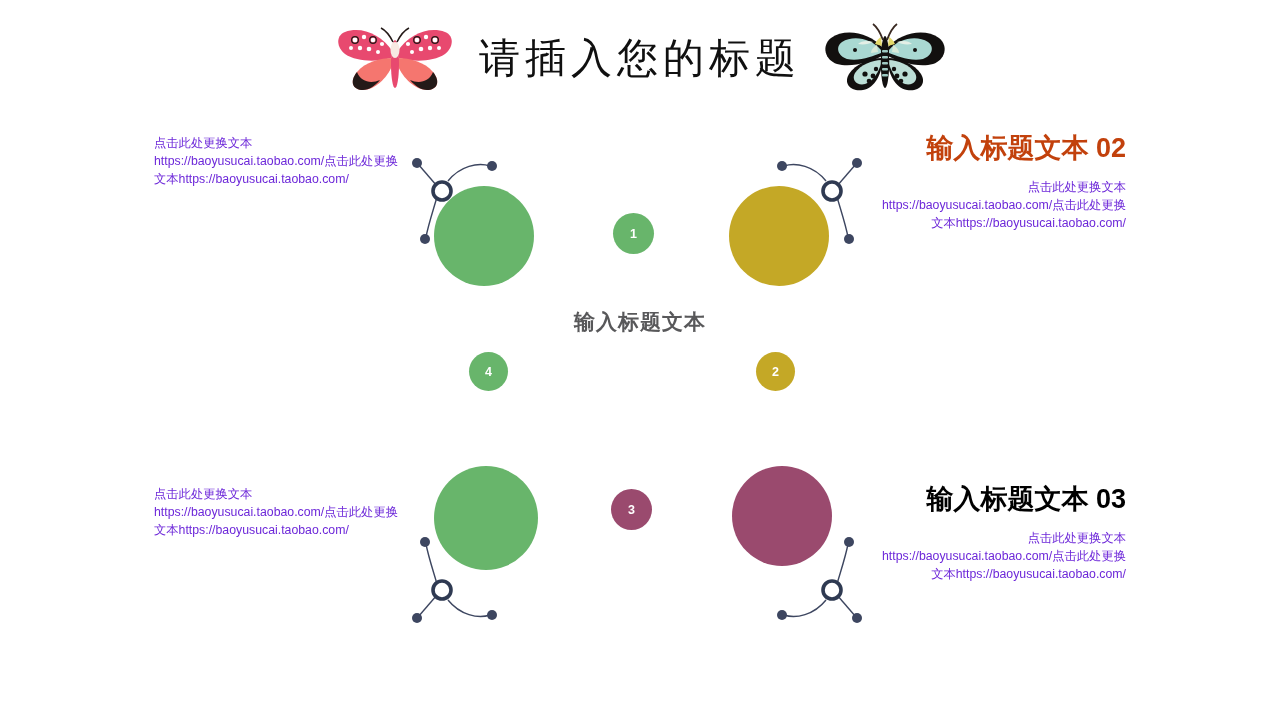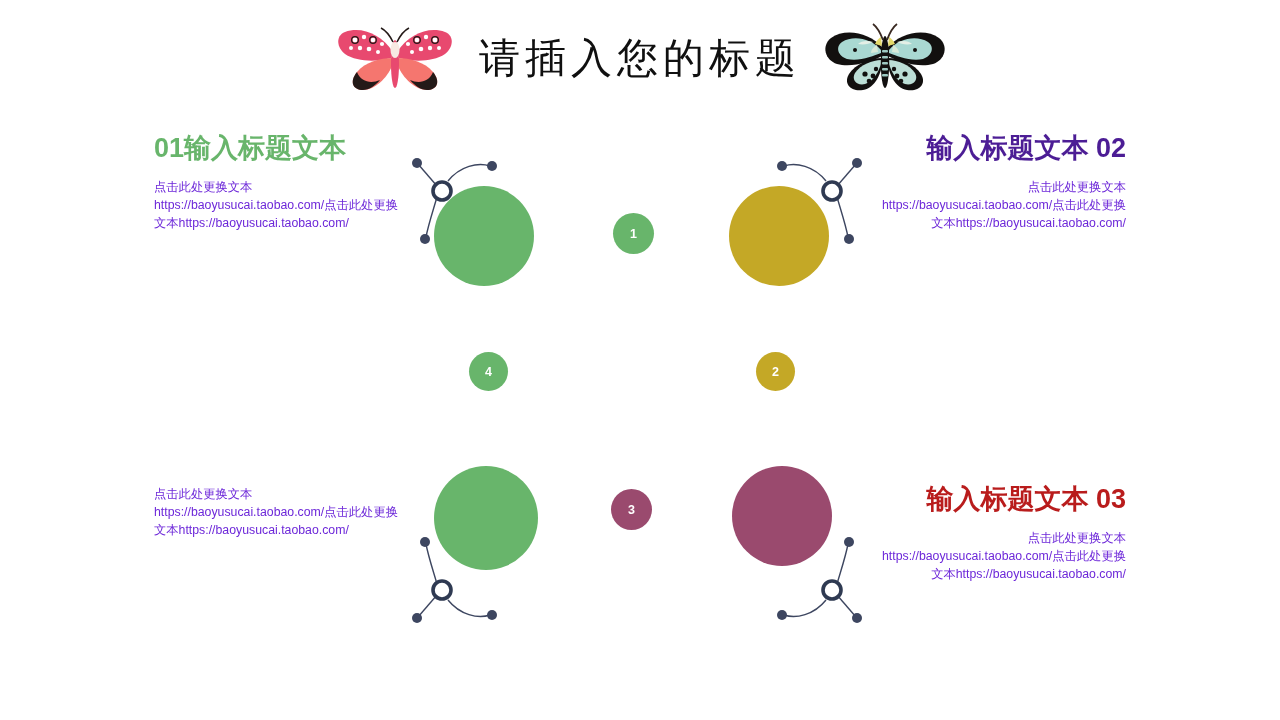--- a/index.html
+++ b/index.html
@@ -71,22 +71,22 @@
   .q-left  { left: 154px; }
   .q-right { right: 154px; text-align: right; }
   .q-right .q-body { margin-left: auto; }
 
   .quad-tl { top: 134px; }
   .quad-tr { top: 134px; }
   .quad-bl { top: 485px; }
   .quad-br { top: 485px; }
 
   .c-green  { color: #68b56b; }
-  .c-gold   { color: #4c1d95; }
-  .c-maroon { color: #b91c1c; }
+  .c-gold   { color: #c2410c; }
+  .c-maroon { color: #000000; }
 
   
   .blob {
     position: absolute;
     border-radius: 50%;
   }
   .blob-tl { left: 434px; top: 186px; width: 100px; height: 100px; background: #68b56b; }
   .blob-tr { left: 729px; top: 186px; width: 100px; height: 100px; background: #c4a826; }
   .blob-bl { left: 434px; top: 466px; width: 104px; height: 104px; background: #68b56b; }
   .blob-br { left: 732px; top: 466px; width: 100px; height: 100px; background: #9a4a6e; }
@@ -272,39 +272,39 @@
       <path d="M44 29 C56 14 74 10 86 14"></path>
       <path d="M33 45 C28 62 24 74 22 85"></path>
     </g>
     <circle cx="38" cy="39" r="9" fill="none" stroke="#2f3a52" stroke-width="3.6"></circle>
     <circle cx="13" cy="11" r="5" fill="#3d4660"></circle>
     <circle cx="88" cy="14" r="5" fill="#3d4660"></circle>
     <circle cx="21" cy="87" r="5" fill="#3d4660"></circle>
   </svg>
 
   <div class="quad quad-tl q-left">
-    <h2 class="q-title c-green">01输入标题文本</h2>
     <p class="q-body">点击此处更换文本https://baoyusucai.taobao.com/点击此处更换文本https://baoyusucai.taobao.com/</p>
   </div>
 
   <div class="quad quad-tr q-right">
     <h2 class="q-title c-gold">输入标题文本 02</h2>
     <p class="q-body">点击此处更换文本https://baoyusucai.taobao.com/点击此处更换文本https://baoyusucai.taobao.com/</p>
   </div>
 
   <div class="quad quad-bl q-left">
     <p class="q-body">点击此处更换文本https://baoyusucai.taobao.com/点击此处更换文本https://baoyusucai.taobao.com/</p>
   </div>
 
   <div class="quad quad-br q-right">
     <h2 class="q-title c-maroon">输入标题文本 03</h2>
     <p class="q-body">点击此处更换文本https://baoyusucai.taobao.com/点击此处更换文本https://baoyusucai.taobao.com/</p>
   </div>
 
   <div class="center-block">
+    <div class="center-title">输入标题文本</div>
   </div>
 
   <div class="badge badge-1">1</div>
   <div class="badge badge-2">2</div>
   <div class="badge badge-3">3</div>
   <div class="badge badge-4">4</div>
 
 </div>
 
 </body></html>

